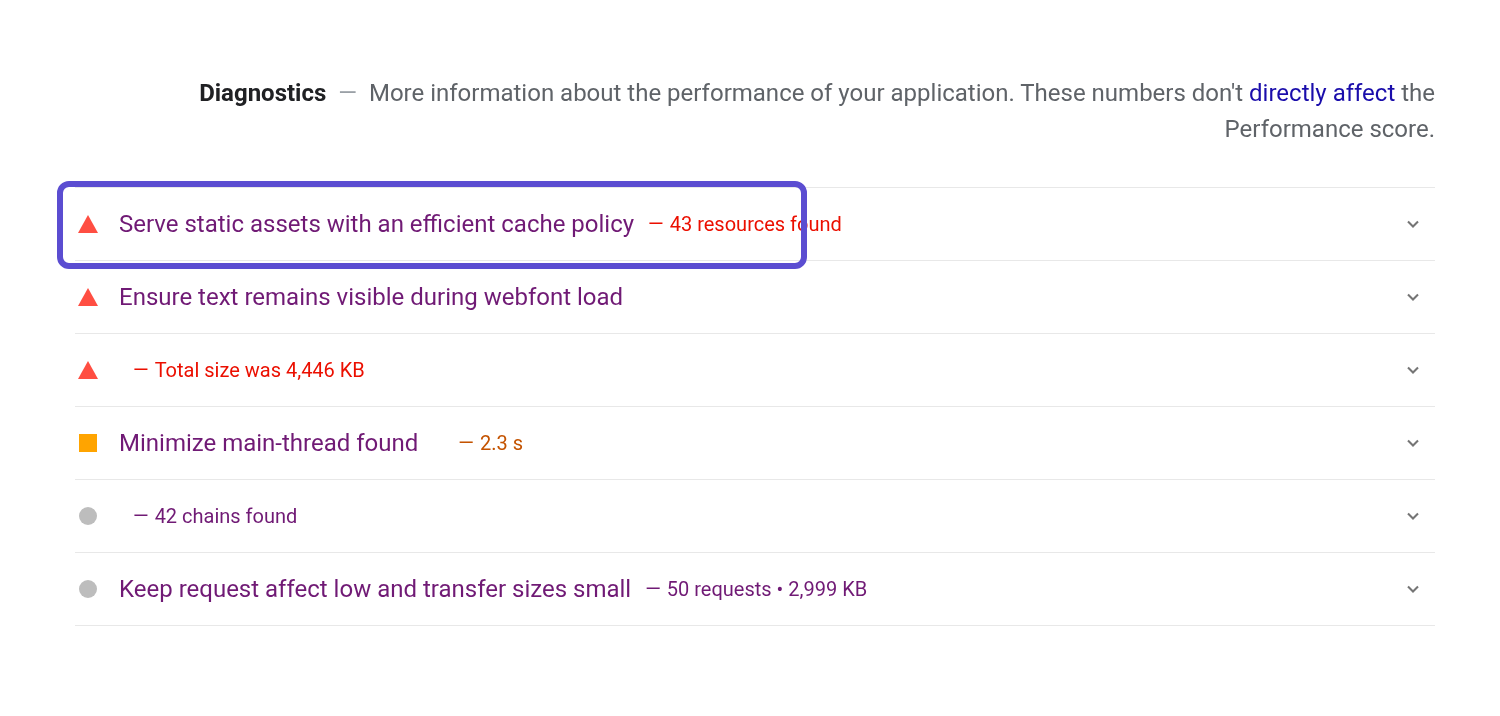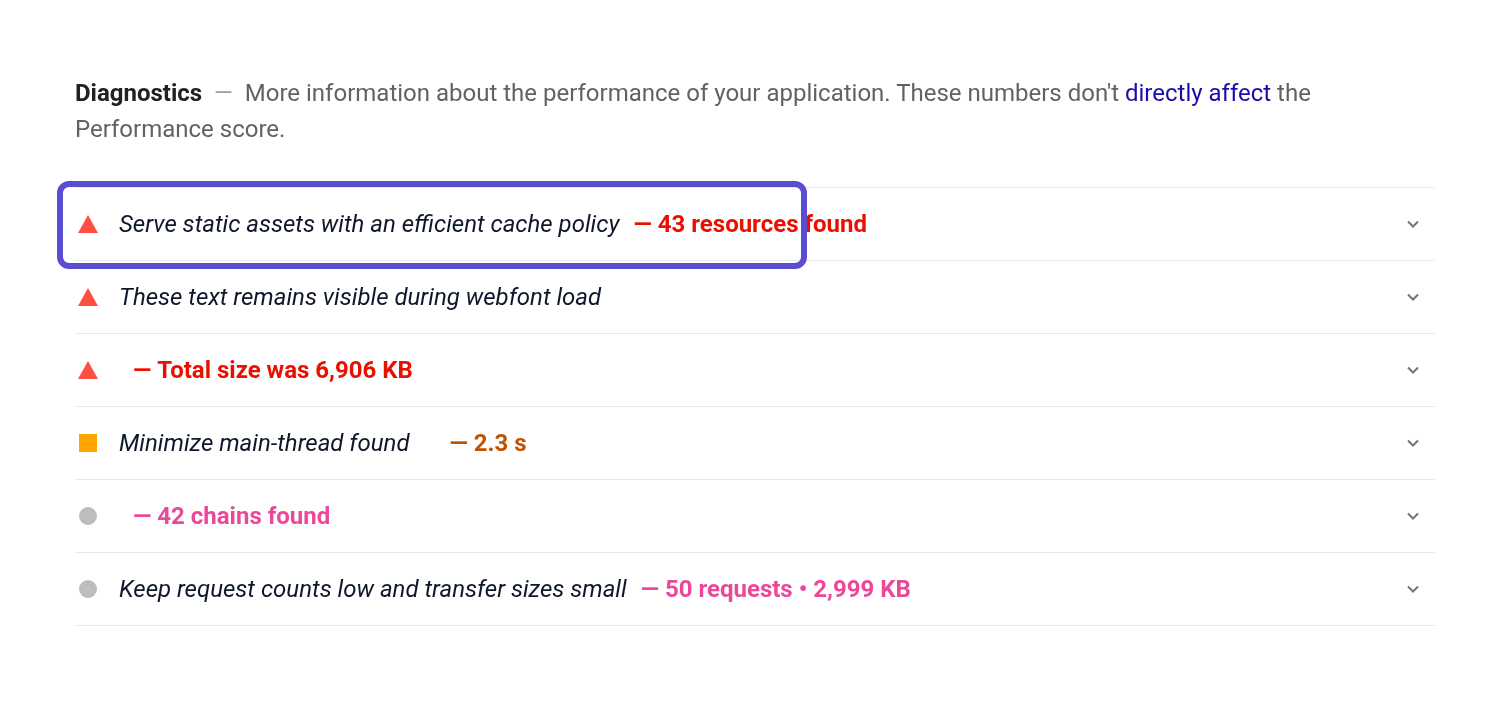--- a/index.html
+++ b/index.html
@@ -14,20 +14,21 @@
       width: 1500px;
       height: 716px;
       padding: 75px 65px 0 75px;
     }
 
     .header {
       font-size: 24px;
       line-height: 1.5;
       color: #5f6368;
       margin-bottom: 40px;
+      text-align: right;
     }
 
     .header-title {
       font-weight: 700;
       color: #202124;
     }
 
     .header-dash {
       color: #9aa0a6;
       margin: 0 6px;
@@ -87,38 +88,37 @@
 
     .circle-gray {
       width: 18px;
       height: 18px;
       border-radius: 50%;
       background: #bdbdbd;
     }
 
     .audit-title {
       font-size: 24px;
-      color: #0f172a;
+      color: #701a75;
       font-weight: 400;
-      font-style: italic;
     }
 
     .audit-detail {
-      font-size: 24px;
-      font-weight: 700;
+      font-size: 20px;
+      font-weight: 400;
       margin-left: 14px;
     }
 
     .dash {
       margin-right: 6px;
     }
 
     .detail-red { color: #eb0f00; }
     .detail-orange { color: #c45300; margin-left: 40px; }
-    .detail-gray { color: #ec4899; }
+    .detail-gray { color: #701a75; }
 
     .spacer {
       flex: 1;
     }
 
     .chevron {
       color: #757575;
       display: flex;
       align-items: center;
       padding: 4px;
@@ -154,35 +154,35 @@
       <svg viewBox="0 0 24 24" fill="none" stroke="currentColor" stroke-width="2.5">
           <polyline points="6 9 12 15 18 9"></polyline>
         </svg>
     </span>
   </div>
 
   <div class="audit-row">
     <span class="severity-icon">
         <span class="triangle-red"></span>
       </span>
-    <span class="audit-title">These text remains visible during webfont load</span>
+    <span class="audit-title">Ensure text remains visible during webfont load</span>
     <span class="spacer"></span>
     <span class="chevron">
       <svg viewBox="0 0 24 24" fill="none" stroke="currentColor" stroke-width="2.5">
           <polyline points="6 9 12 15 18 9"></polyline>
         </svg>
     </span>
   </div>
 
   <div class="audit-row">
     <span class="severity-icon">
         <span class="triangle-red"></span>
       </span>
     <span class="audit-detail detail-red">
-      <span class="dash">—</span><span>Total size was 6,906 KB</span>
+      <span class="dash">—</span><span>Total size was 4,446 KB</span>
     </span>
     <span class="spacer"></span>
     <span class="chevron">
       <svg viewBox="0 0 24 24" fill="none" stroke="currentColor" stroke-width="2.5">
           <polyline points="6 9 12 15 18 9"></polyline>
         </svg>
     </span>
   </div>
 
   <div class="audit-row">
@@ -213,21 +213,21 @@
       <svg viewBox="0 0 24 24" fill="none" stroke="currentColor" stroke-width="2.5">
           <polyline points="6 9 12 15 18 9"></polyline>
         </svg>
     </span>
   </div>
 
   <div class="audit-row">
     <span class="severity-icon">
         <span class="circle-gray"></span>
       </span>
-    <span class="audit-title">Keep request counts low and transfer sizes small</span>
+    <span class="audit-title">Keep request affect low and transfer sizes small</span>
     <span class="audit-detail detail-gray">
       <span class="dash">—</span><span>50 requests • 2,999 KB</span>
     </span>
     <span class="spacer"></span>
     <span class="chevron">
       <svg viewBox="0 0 24 24" fill="none" stroke="currentColor" stroke-width="2.5">
           <polyline points="6 9 12 15 18 9"></polyline>
         </svg>
     </span>
   </div>

